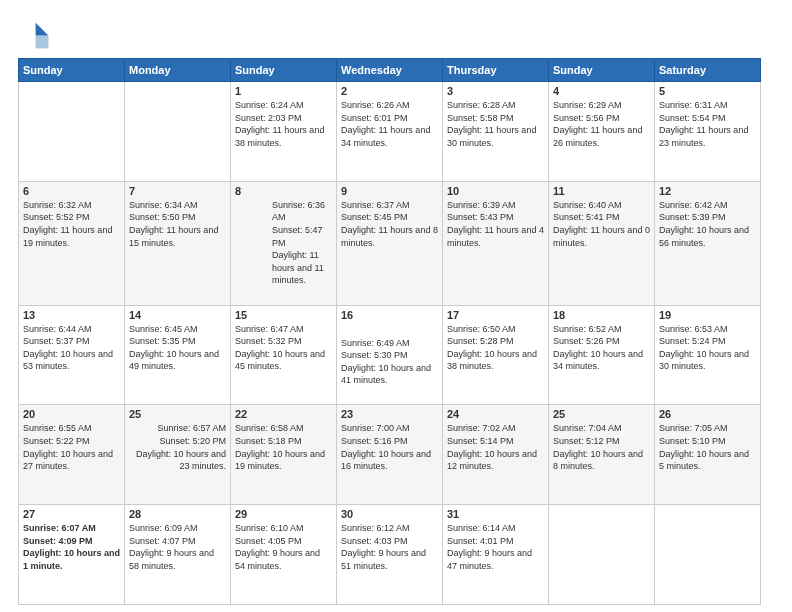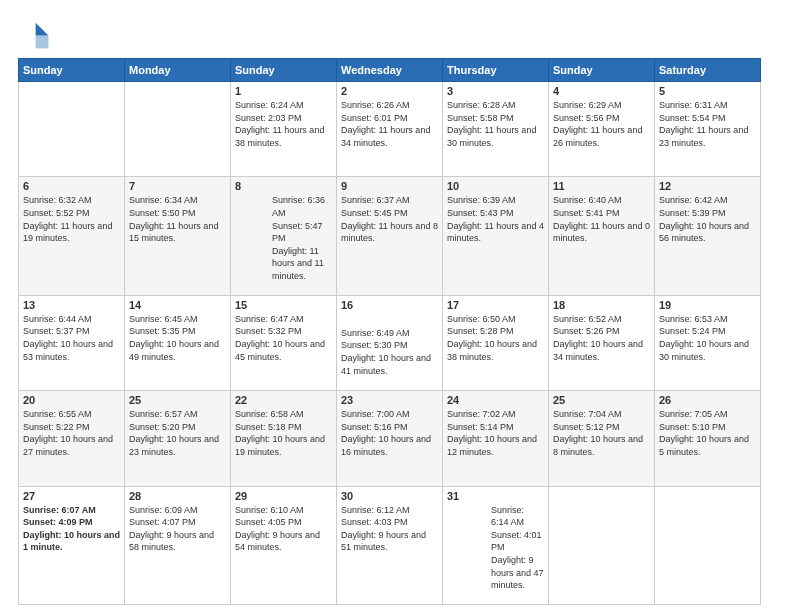--- a/index.html
+++ b/index.html
@@ -262,21 +262,21 @@
         </tr>
         <tr>
           <td>
             <span class="day-number">20</span>
             <div class="day-info" style="white-space: pre-line;">Sunrise: 6:55 AM
 Sunset: 5:22 PM
 Daylight: 10 hours and 27 minutes.</div>
           </td>
           <td>
             <span class="day-number">25</span>
-            <div class="day-info" style="white-space: pre-line;">Sunrise: 6:57 AM
+            <div class="day-info" style="white-space: pre-line; text-align: right;">Sunrise: 6:57 AM
 Sunset: 5:20 PM
 Daylight: 10 hours and 23 minutes.</div>
           </td>
           <td>
             <span class="day-number">22</span>
             <div class="day-info" style="white-space: pre-line;">Sunrise: 6:58 AM
 Sunset: 5:18 PM
 Daylight: 10 hours and 19 minutes.</div>
           </td>
           <td>
@@ -324,21 +324,21 @@
 Daylight: 9 hours and 54 minutes.</div>
           </td>
           <td>
             <span class="day-number">30</span>
             <div class="day-info" style="white-space: pre-line;">Sunrise: 6:12 AM
 Sunset: 4:03 PM
 Daylight: 9 hours and 51 minutes.</div>
           </td>
           <td>
             <span class="day-number">31</span>
-            <div class="day-info" style="white-space: pre-line; margin-left: 44px;">Sunrise: 6:14 AM
+            <div class="day-info" style="white-space: pre-line;">Sunrise: 6:14 AM
 Sunset: 4:01 PM
 Daylight: 9 hours and 47 minutes.</div>
           </td>
           <td class="empty-cell"></td>
           <td class="empty-cell"></td>
         </tr>
       </tbody>
   </table>
 </div>
 

